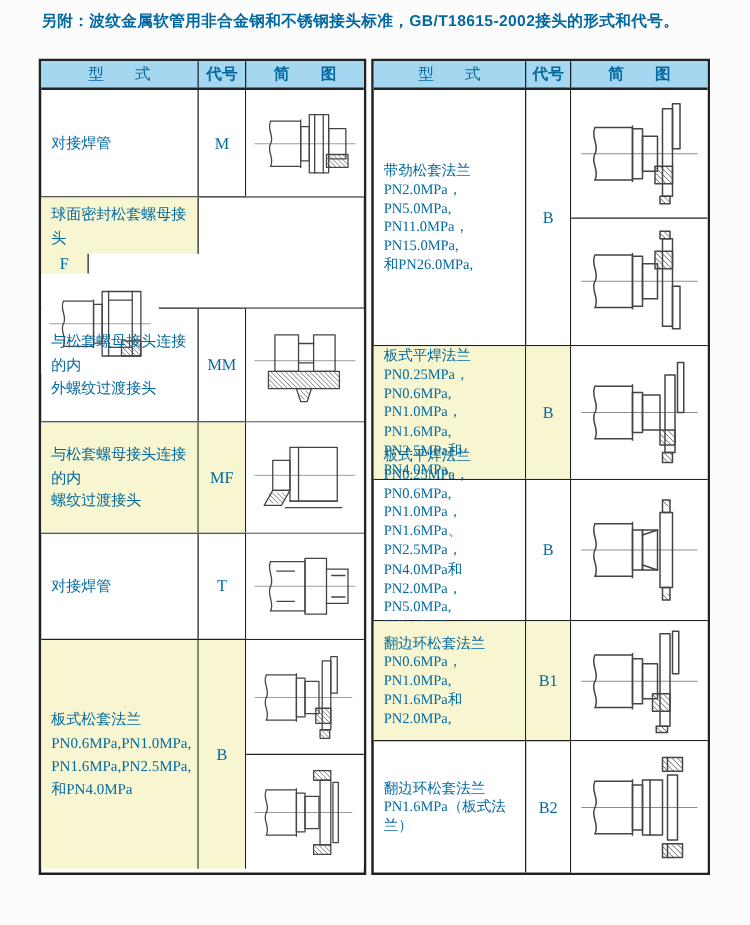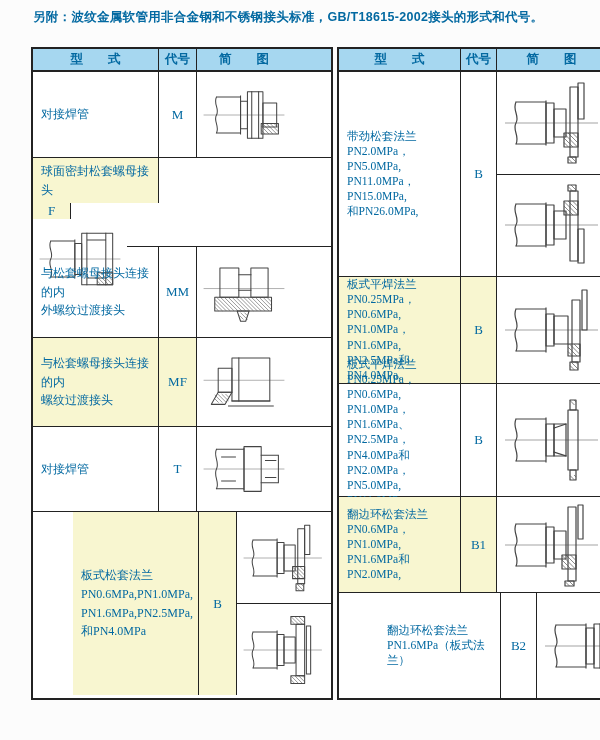--- a/index.html
+++ b/index.html
@@ -1,23 +1,23 @@
 <!DOCTYPE html>
 <html><head>
 <meta charset="utf-8">
 <style>
   html,body{margin:0;padding:0;background:#ffffff;}
   .page{width:600px;height:740px;position:relative;background:#fcfcfc;font-family:"Liberation Sans",sans-serif;color:#0369a1;overflow:hidden;}
   .caption{position:absolute;left:33px;top:9px;font-size:12.5px;font-weight:600;letter-spacing:.3px;}
   .tables{position:absolute;left:31px;top:47px;display:flex;gap:4px;}
   .tbl{border:2px solid #222;background:#fff;}
   .hdr{display:flex;background:#A6D7F0;border-bottom:2px solid #222;height:21px;}
-  .hdr .c{display:flex;align-items:center;justify-content:center;font-size:12.5px;font-weight:700;}
+  .hdr .c{display:flex;align-items:center;justify-content:center;font-size:12.5px;font-weight:400;}
   .row{display:flex;border-bottom:1px solid #222;}
-  .row:last-child{border-bottom:none;padding-left:40px;}
+  .row:last-child{border-bottom:none;}
   .c{box-sizing:border-box;border-right:1px solid #222;flex:none;}
   .c:last-child{border-right:none;}
   .ct{display:flex;align-items:center;padding:4px 3px 4px 8px;white-space:pre-line;font-family:"Liberation Serif","DejaVu Serif",serif;font-size:12px;line-height:1.55;}
   .cc{display:flex;align-items:center;justify-content:center;font-family:"Liberation Serif","DejaVu Serif",serif;font-size:13px;}
   .cd{display:flex;align-items:center;justify-content:center;padding:1px;background:#fff;}
   .cd.split{flex-direction:column;padding:0;}
   .sub{width:100%;flex:1;display:flex;align-items:center;justify-content:center;}
   .sub+.sub{border-top:1px solid #222;}
   .hl{background:#F8F6D0;}
   .tl .ct{width:126px;} .tl .cc{width:38px;} .tl .cd{width:94px;}

